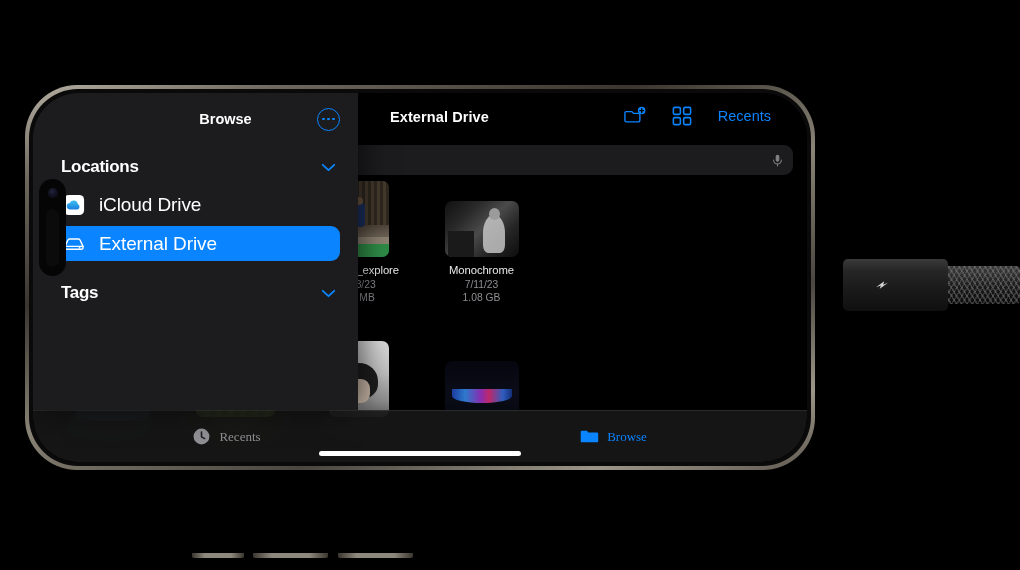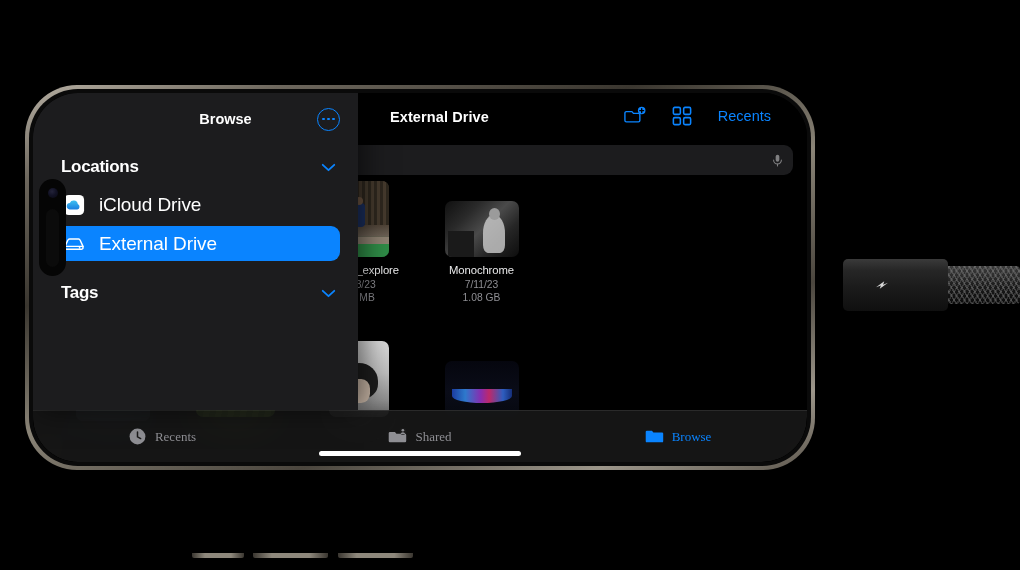--- a/index.html
+++ b/index.html
@@ -302,29 +302,20 @@
 
           </div>
 
           <div id="tabbar">
             <div class="tab inactive">
               <svg class="tab-icon" viewBox="0 0 24 24">
                 <circle cx="12" cy="12" r="10" fill="#8e8e93"></circle>
                 <path d="M12 6.4 v6 l4 2.2" fill="none" stroke="#1a1a1a" stroke-width="1.9" stroke-linecap="round"></path>
               </svg>
               <span class="tab-label">Recents</span>
-            </div>
-            <div class="tab inactive">
-              <svg class="tab-icon" viewBox="0 0 24 24">
-                <path d="M2.4 6.4 h6.4 l1.8 2.2 h10.9 a1.5 1.5 0 0 1 1.5 1.5 v7.6 a1.5 1.5 0 0 1 -1.5 1.5 H2.4 a1.5 1.5 0 0 1 -1.5 -1.5 V7.9 a1.5 1.5 0 0 1 1.5 -1.5 z" fill="#8e8e93"></path>
-                <circle cx="18.8" cy="5.4" r="4.4" fill="#1a1a1a"></circle>
-                <circle cx="18.8" cy="4.1" r="1.7" fill="#8e8e93"></circle>
-                <path d="M15.6 8.9 a3.4 3.4 0 0 1 6.4 0 z" fill="#8e8e93"></path>
-              </svg>
-              <span class="tab-label">Shared</span>
             </div>
             <div class="tab active">
               <svg class="tab-icon" viewBox="0 0 24 24">
                 <path d="M2.4 4.6 h6.4 l1.8 2.2 h10.9 a1.5 1.5 0 0 1 1.5 1.5 v9.6 a1.5 1.5 0 0 1 -1.5 1.5 H2.4 a1.5 1.5 0 0 1 -1.5 -1.5 V6.1 a1.5 1.5 0 0 1 1.5 -1.5 z" fill="#0a84ff"></path>
               </svg>
               <span class="tab-label">Browse</span>
             </div>
           </div>
 
           <div id="sidebar">

